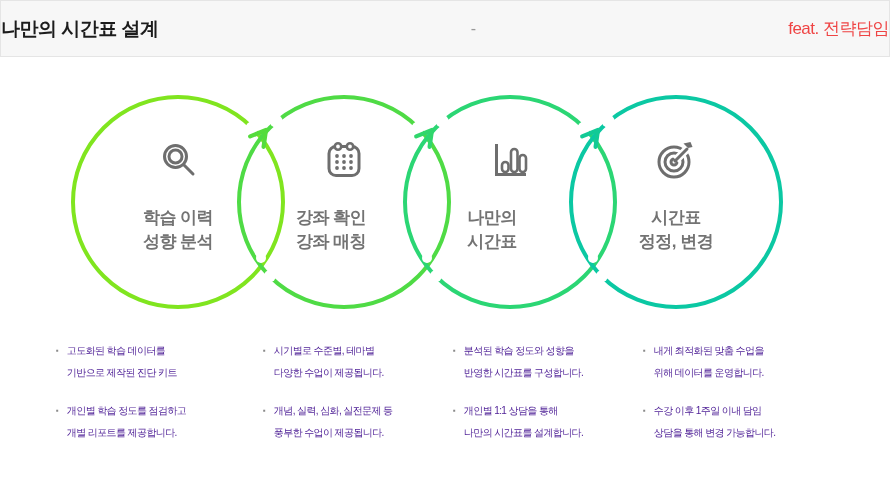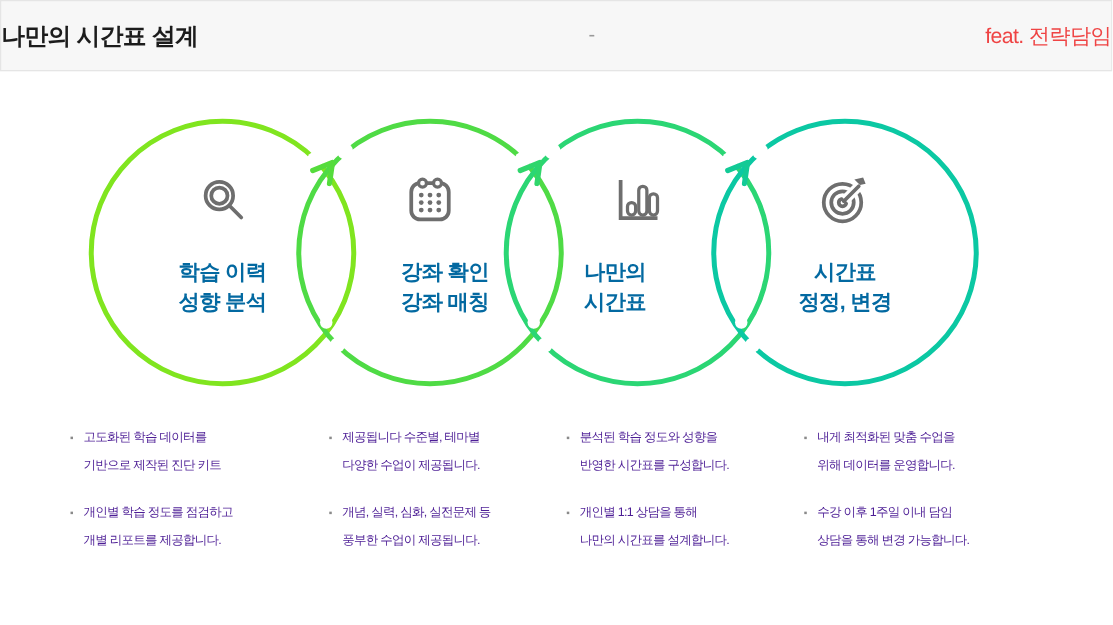--- a/index.html
+++ b/index.html
@@ -15,21 +15,21 @@
   }
   .header .title{font-size:19px;font-weight:700;color:#1c1c1c;letter-spacing:-0.5px;}
   .header .dash{font-size:16px;color:#999;}
   .header .subtitle{font-size:17px;color:#ef4444;letter-spacing:-0.5px;}
   
   .diagram{position:absolute;left:0;top:58px;width:890px;height:272px;}
   .diagram svg.rings{position:absolute;left:0;top:0;}
   .stage-icon{position:absolute;top:81px;width:44px;height:44px;}
   .stage-label{
     position:absolute;top:148px;width:160px;text-align:center;
-    font-size:17px;font-weight:700;color:#0369a1;line-height:1.42;letter-spacing:-0.5px;
+    font-size:17px;font-weight:700;color:#737373;line-height:1.42;letter-spacing:-0.5px;
   }
   
   .notes-col{position:absolute;top:340px;width:200px;}
   .bullet{display:flex;margin-bottom:16px;}
   .bullet .marker{
     flex:0 0 auto;font-size:8px;color:#8a8a8a;line-height:22px;margin-right:8px;
   }
   .bullet .lines{font-size:10px;color:#4c1d95;line-height:22px;letter-spacing:-0.6px;}
   .bullet .lines div{white-space:nowrap;}
 </style>
@@ -127,21 +127,21 @@
       <g stroke-linecap="round" fill="none" stroke-width="3" stroke="#6E6E6E">
         <line x1="21" y1="22" x2="33" y2="10"></line>
       </g>
       <path d="M29.5 4.5 L34 9 L38.5 8 L36.5 3 Z" stroke="none" fill="#6E6E6E"></path>
     </svg>
 
     <div class="stage-label" style="left:98px">
       <div>학습 이력</div>
         <div>성향 분석</div>
     </div>
-    <div class="stage-label" style="left:276px">
+    <div class="stage-label" style="left:251px">
       <div>강좌 확인</div>
         <div>강좌 매칭</div>
     </div>
     <div class="stage-label" style="left:412px">
       <div>나만의</div>
         <div>시간표</div>
     </div>
     <div class="stage-label" style="left:596px">
       <div>시간표</div>
         <div>정정, 변경</div>
@@ -162,21 +162,21 @@
           <div>개인별 학습 정도를 점검하고</div>
           <div>개별 리포트를 제공합니다.</div>
         </div>
     </div>
   </div>
 
   <div class="notes-col" style="left:263px">
     <div class="bullet">
       <span class="marker">▪</span>
       <div class="lines">
-          <div>제공됩니다 수준별, 테마별</div>
+          <div>시기별로 수준별, 테마별</div>
           <div>다양한 수업이 제공됩니다.</div>
         </div>
     </div>
     <div class="bullet">
       <span class="marker">▪</span>
       <div class="lines">
           <div>개념, 실력, 심화, 실전문제 등</div>
           <div>풍부한 수업이 제공됩니다.</div>
         </div>
     </div>

